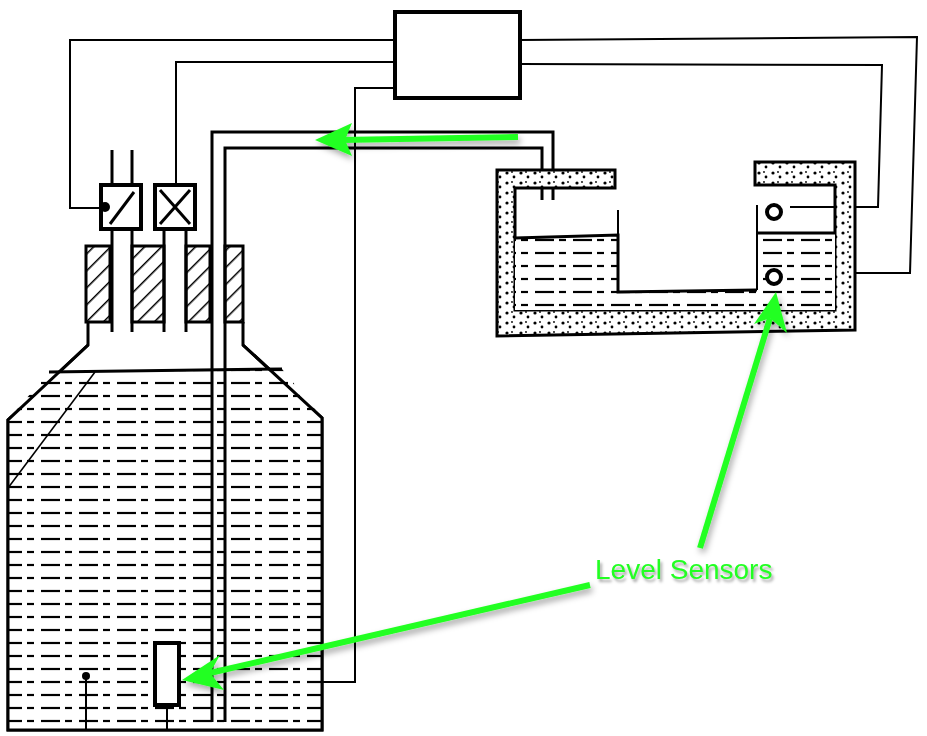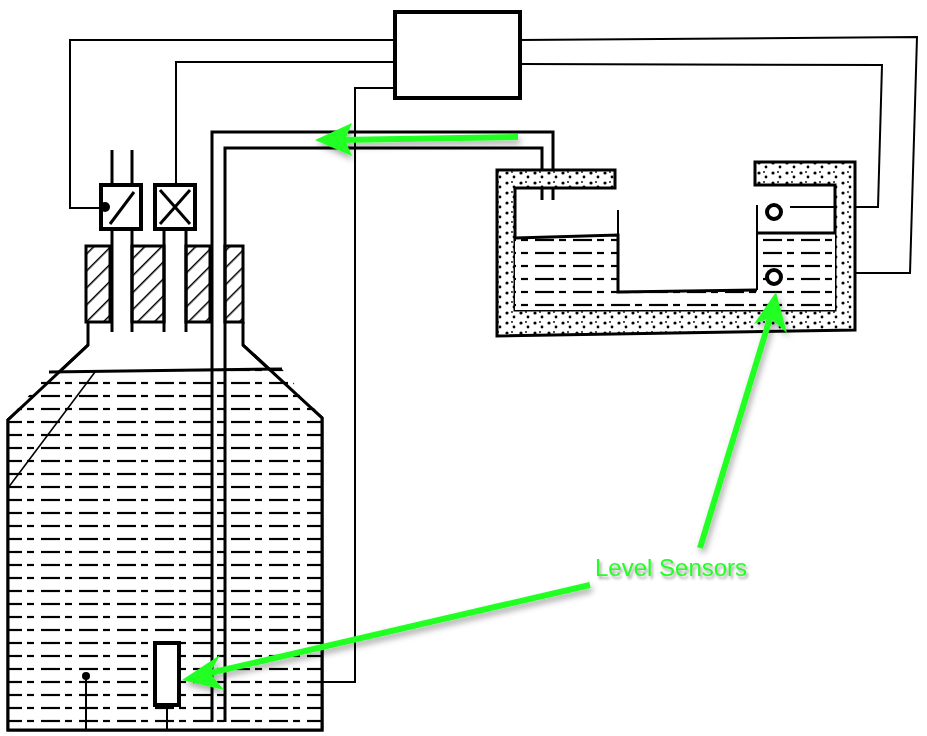--- a/index.html
+++ b/index.html
@@ -1,18 +1,18 @@
 <!DOCTYPE html>
 <html><head>
 <meta charset="utf-8">
 <style>
   html,body{margin:0;padding:0;background:#ffffff;}
   body{width:927px;height:736px;position:relative;overflow:hidden;font-family:"Liberation Sans",sans-serif;}
   svg{position:absolute;left:0;top:0;}
-  .label{position:absolute;left:595px;top:554px;font-size:24px;color:#22ff22;
+  .label{position:absolute;left:595px;top:554px;font-size:28px;color:#22ff22;
     text-shadow:2px 3px 3px rgba(0,0,0,0.35);white-space:nowrap;}
 </style>
 </head>
 <body>
 
 <svg width="927" height="736" viewBox="0 0 927 736">
   <defs>
     <pattern id="hatch" width="12" height="12" patternUnits="userSpaceOnUse" patternTransform="rotate(45)">
       <rect width="12" height="12" fill="#fff"></rect>
       <line x1="0" y1="0" x2="0" y2="12" stroke="#000" stroke-width="3"></line>

